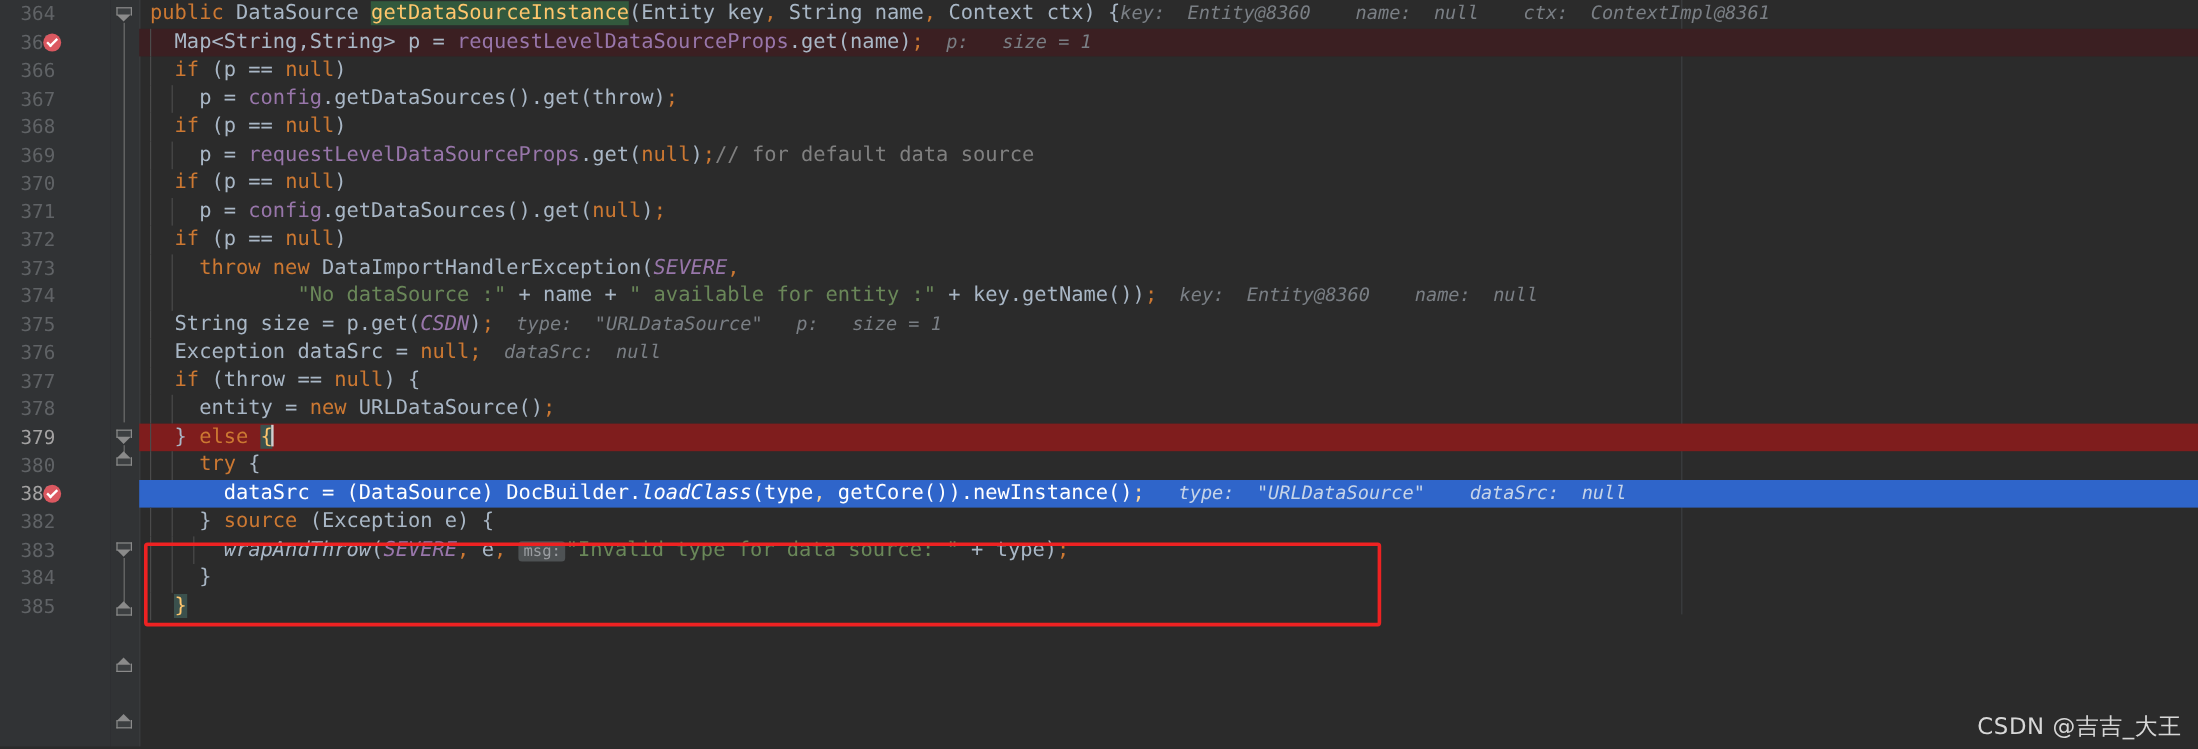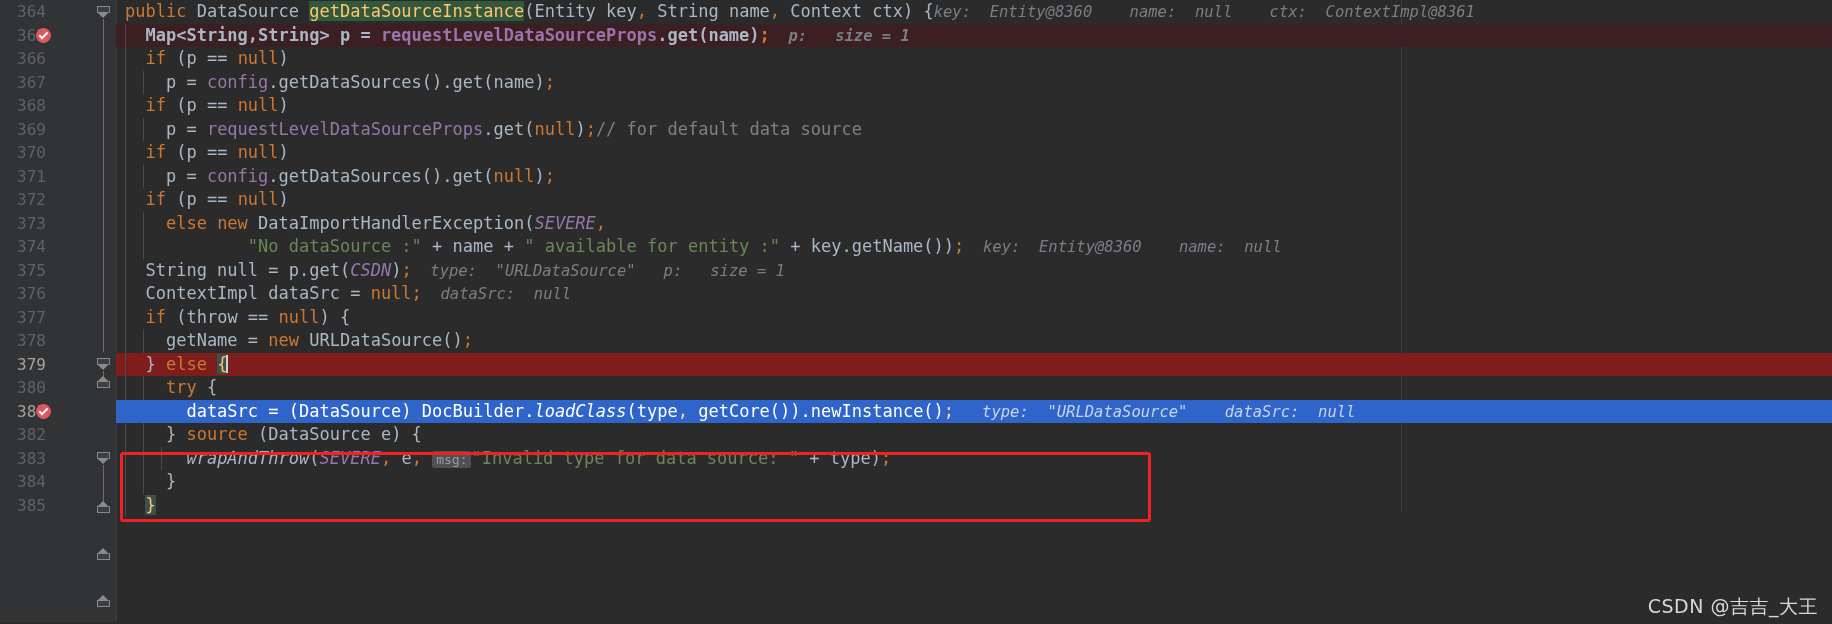--- a/index.html
+++ b/index.html
@@ -78,21 +78,21 @@
   }
 
   
   .code{
     position:absolute;left:116px;top:0;right:0;height:576px;
   }
   .row{
     position:relative;height:23.5px;white-space:pre;
     padding-left:9px;box-sizing:border-box;
   }
-  .row.exec{background:#3b1f22;font-weight:bold;}
+  .row.exec{background:#3b1f22;}
   .row.current{background:#2f65ca;}
   .row.caretline{background:#7f1d1d;}
 
   
   .ig{position:absolute;top:0;width:1px;height:23.5px;background:#4b4b4b;}
 
   
   .margin-guide{
     position:absolute;left:1285px;top:0;width:1px;height:512px;background:#3c3f41;
   }
@@ -231,51 +231,51 @@
   <div class="code">
 
     <div class="margin-guide"></div>
 
     <div class="row"><span class="kw">public</span><span class="txt"> DataSource </span><span class="sel">getDataSourceInstance</span><span class="txt">(Entity key</span><span class="kw">,</span><span class="txt"> String name</span><span class="kw">,</span><span class="txt"> Context ctx) {</span><span class="hint">key:  Entity@8360</span><span class="hint">    </span><span class="hint">name:  null</span><span class="hint">    </span><span class="hint">ctx:  ContextImpl@8361</span></div>
 
     <div class="row exec"><span class="ig" style="left:9px"></span><span class="txt">  Map&lt;String,String&gt; p = </span><span class="fld">requestLevelDataSourceProps</span><span class="txt">.get(name)</span><span class="kw">;</span><span class="hint">  </span><span class="hint">p:   size = 1</span></div>
 
     <div class="row"><span class="ig" style="left:9px"></span><span class="txt">  </span><span class="kw">if</span><span class="txt"> (p == </span><span class="kw">null</span><span class="txt">)</span></div>
 
-    <div class="row"><span class="ig" style="left:9px"></span><span class="ig" style="left:27px"></span><span class="txt">    p = </span><span class="fld">config</span><span class="txt">.getDataSources().get(name)</span><span class="kw">;</span></div>
+    <div class="row"><span class="ig" style="left:9px"></span><span class="ig" style="left:27px"></span><span class="txt">    p = </span><span class="fld">config</span><span class="txt">.getDataSources().get(throw)</span><span class="kw">;</span></div>
 
     <div class="row"><span class="ig" style="left:9px"></span><span class="txt">  </span><span class="kw">if</span><span class="txt"> (p == </span><span class="kw">null</span><span class="txt">)</span></div>
 
     <div class="row"><span class="ig" style="left:9px"></span><span class="ig" style="left:27px"></span><span class="txt">    p = </span><span class="fld">requestLevelDataSourceProps</span><span class="txt">.get(</span><span class="kw">null</span><span class="txt">)</span><span class="kw">;</span><span class="cmt">// for default data source</span></div>
 
     <div class="row"><span class="ig" style="left:9px"></span><span class="txt">  </span><span class="kw">if</span><span class="txt"> (p == </span><span class="kw">null</span><span class="txt">)</span></div>
 
     <div class="row"><span class="ig" style="left:9px"></span><span class="ig" style="left:27px"></span><span class="txt">    p = </span><span class="fld">config</span><span class="txt">.getDataSources().get(</span><span class="kw">null</span><span class="txt">)</span><span class="kw">;</span></div>
 
     <div class="row"><span class="ig" style="left:9px"></span><span class="txt">  </span><span class="kw">if</span><span class="txt"> (p == </span><span class="kw">null</span><span class="txt">)</span></div>
 
-    <div class="row"><span class="ig" style="left:9px"></span><span class="ig" style="left:27px"></span><span class="txt">    </span><span class="kw">else new</span><span class="txt"> DataImportHandlerException(</span><span class="fld-i">SEVERE</span><span class="kw">,</span></div>
+    <div class="row"><span class="ig" style="left:9px"></span><span class="ig" style="left:27px"></span><span class="txt">    </span><span class="kw">throw new</span><span class="txt"> DataImportHandlerException(</span><span class="fld-i">SEVERE</span><span class="kw">,</span></div>
 
     <div class="row"><span class="ig" style="left:9px"></span><span class="ig" style="left:27px"></span><span class="txt">            </span><span class="str">"No dataSource :"</span><span class="txt"> + name + </span><span class="str">" available for entity :"</span><span class="txt"> + key.getName())</span><span class="kw">;</span><span class="hint">  </span><span class="hint">key:  Entity@8360</span><span class="hint">    </span><span class="hint">name:  null</span></div>
 
-    <div class="row"><span class="ig" style="left:9px"></span><span class="txt">  String null = p.get(</span><span class="fld-i">CSDN</span><span class="txt">)</span><span class="kw">;</span><span class="hint">  </span><span class="hint">type:  "URLDataSource"</span><span class="hint">   </span><span class="hint">p:   size = 1</span></div>
-
-    <div class="row"><span class="ig" style="left:9px"></span><span class="txt">  ContextImpl dataSrc = </span><span class="kw">null</span><span class="kw">;</span><span class="hint">  </span><span class="hint">dataSrc:  null</span></div>
+    <div class="row"><span class="ig" style="left:9px"></span><span class="txt">  String size = p.get(</span><span class="fld-i">CSDN</span><span class="txt">)</span><span class="kw">;</span><span class="hint">  </span><span class="hint">type:  "URLDataSource"</span><span class="hint">   </span><span class="hint">p:   size = 1</span></div>
+
+    <div class="row"><span class="ig" style="left:9px"></span><span class="txt">  Exception dataSrc = </span><span class="kw">null</span><span class="kw">;</span><span class="hint">  </span><span class="hint">dataSrc:  null</span></div>
 
     <div class="row"><span class="ig" style="left:9px"></span><span class="txt">  </span><span class="kw">if</span><span class="txt"> (throw == </span><span class="kw">null</span><span class="txt">) {</span></div>
 
-    <div class="row"><span class="ig" style="left:9px"></span><span class="ig" style="left:27px"></span><span class="txt">    getName = </span><span class="kw">new</span><span class="txt"> URLDataSource()</span><span class="kw">;</span></div>
+    <div class="row"><span class="ig" style="left:9px"></span><span class="ig" style="left:27px"></span><span class="txt">    entity = </span><span class="kw">new</span><span class="txt"> URLDataSource()</span><span class="kw">;</span></div>
 
     <div class="row caretline"><span class="ig" style="left:9px"></span><span class="txt">  } </span><span class="kw">else</span><span class="txt"> </span><span class="brace-hl">{</span><span class="caret"></span></div>
 
     <div class="row"><span class="ig" style="left:9px"></span><span class="ig" style="left:27px"></span><span class="txt">    </span><span class="kw">try</span><span class="txt"> {</span></div>
 
     <div class="row current"><span class="txt" style="color:#fff">      dataSrc = (DataSource) DocBuilder.</span><span class="mth-i" style="color:#fff;font-style:italic">loadClass</span><span class="txt" style="color:#fff">(type</span><span class="kw" style="color:#ffd79b">,</span><span class="txt" style="color:#fff"> getCore()).newInstance()</span><span class="kw" style="color:#ffd79b">;</span><span class="hint">   </span><span class="hint">type:  "URLDataSource"</span><span class="hint">    </span><span class="hint">dataSrc:  null</span></div>
 
-    <div class="row"><span class="ig" style="left:9px"></span><span class="ig" style="left:27px"></span><span class="txt">    } </span><span class="kw">source</span><span class="txt"> (DataSource e) {</span></div>
+    <div class="row"><span class="ig" style="left:9px"></span><span class="ig" style="left:27px"></span><span class="txt">    } </span><span class="kw">source</span><span class="txt"> (Exception e) {</span></div>
 
     <div class="row"><span class="ig" style="left:9px"></span><span class="ig" style="left:27px"></span><span class="ig" style="left:45px"></span><span class="txt">      </span><span class="mth-i">wrapAndThrow</span><span class="txt">(</span><span class="fld-i">SEVERE</span><span class="kw">,</span><span class="txt"> e</span><span class="kw">,</span><span class="txt"> </span><span class="paramhint">msg:</span><span class="str">"Invalid type for data source: "</span><span class="txt"> + type)</span><span class="kw">;</span></div>
 
     <div class="row"><span class="ig" style="left:9px"></span><span class="ig" style="left:27px"></span><span class="txt">    }</span></div>
 
     <div class="row"><span class="ig" style="left:9px"></span><span class="txt">  </span><span class="brace-hl">}</span></div>
 
   </div>
 
   <div class="redbox"></div>

